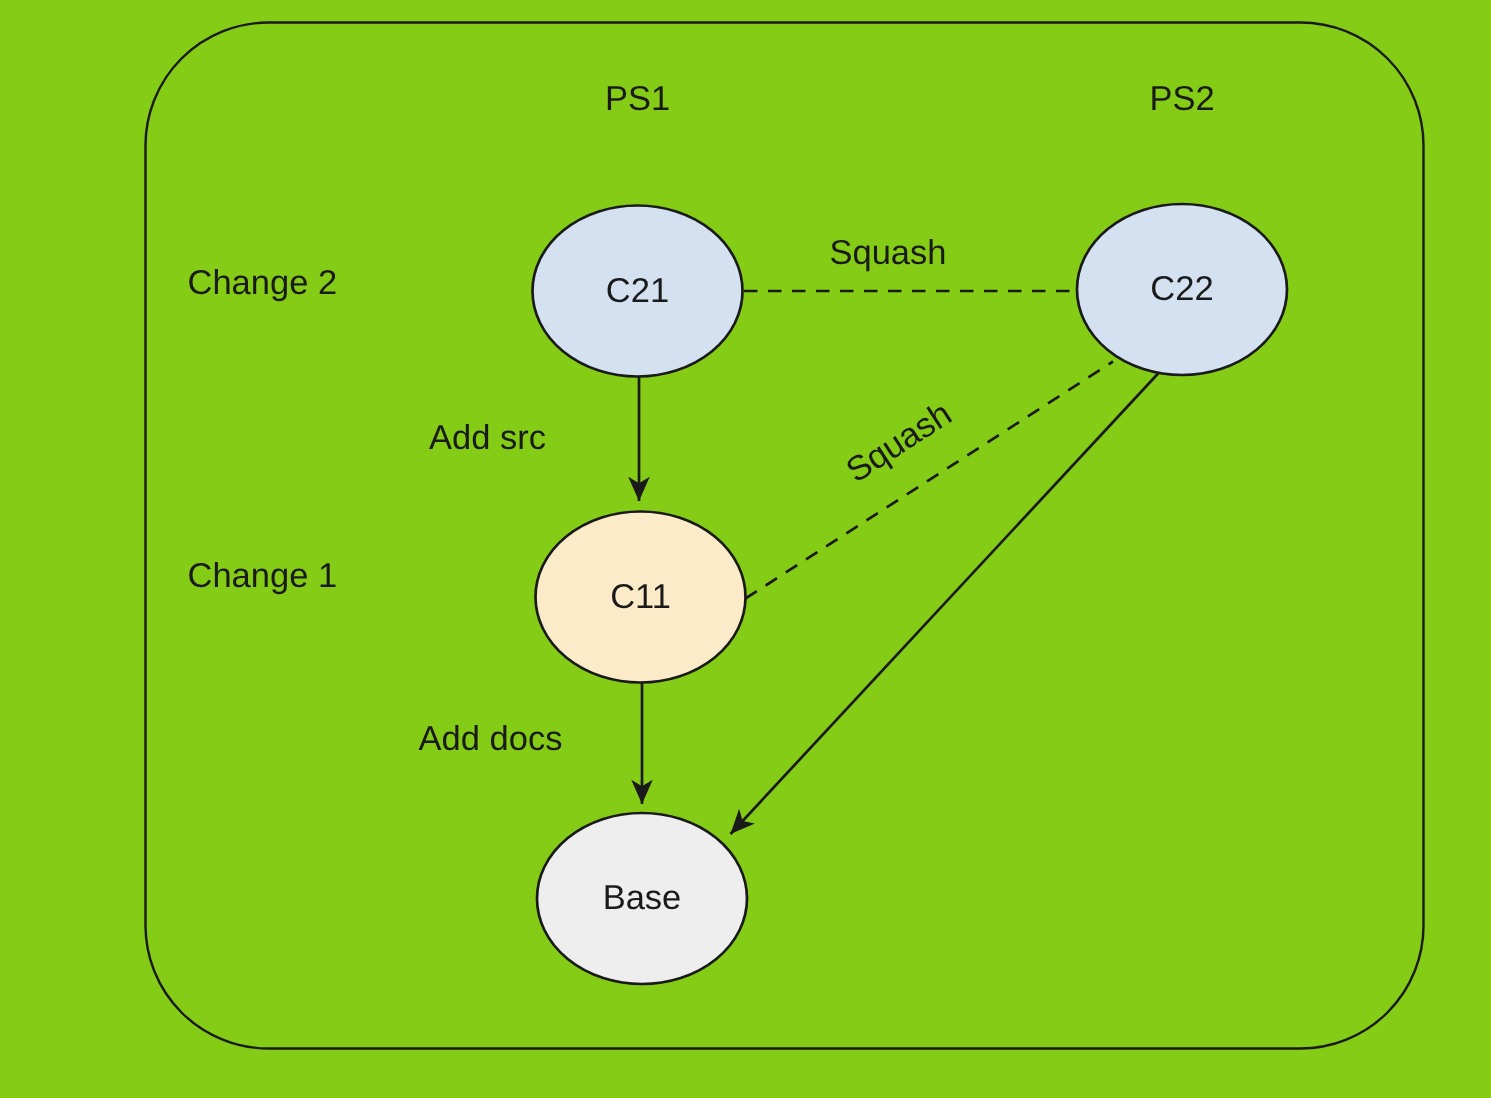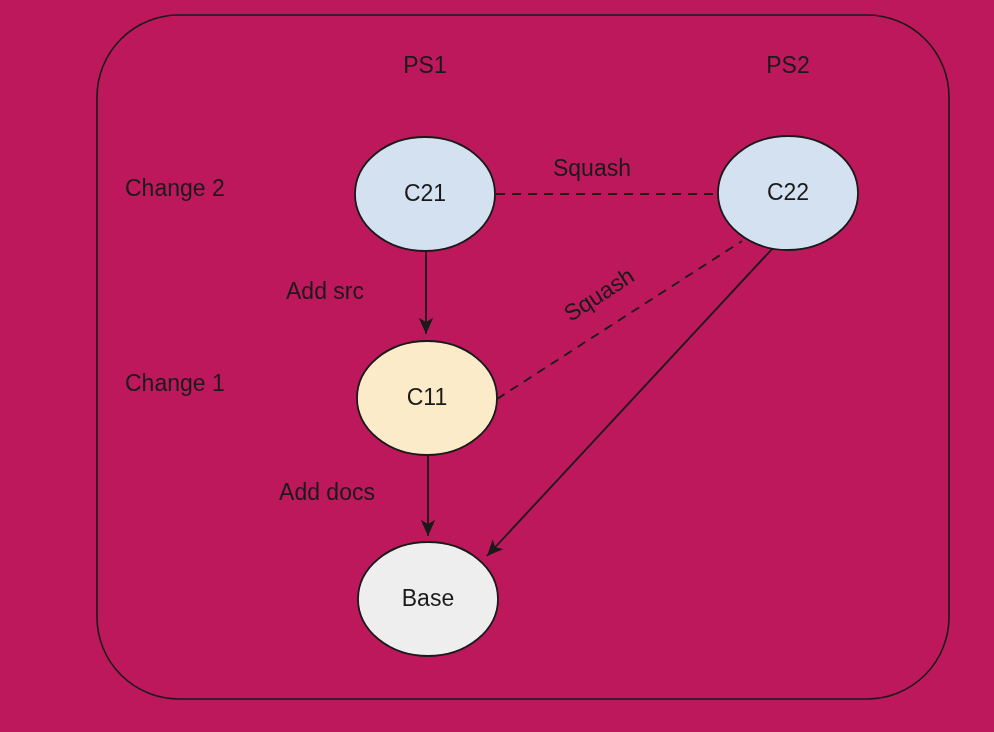--- a/index.html
+++ b/index.html
@@ -8,21 +8,21 @@
     padding: 0;
     background: #ffffff;
   }
   body {
     font-family: "Liberation Sans", sans-serif;
   }
   #canvas {
     position: relative;
     width: 994px;
     height: 732px;
-    background: #be185d;
+    background: #84cc16;
     overflow: hidden;
   }
   #diagram-svg {
     position: absolute;
     top: 0;
     left: 0;
     width: 994px;
     height: 732px;
   }
   .node-label {

